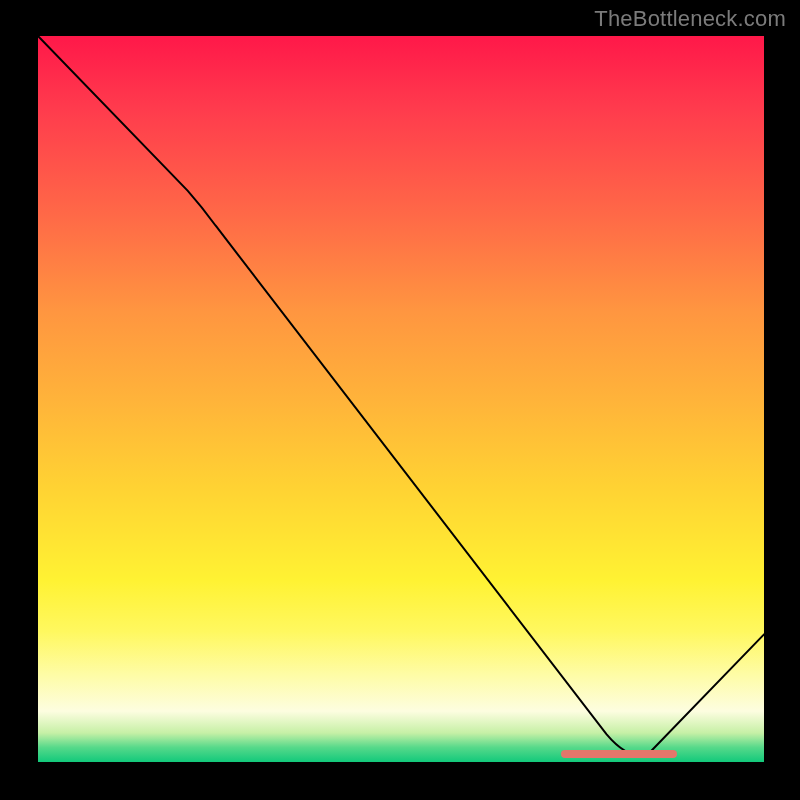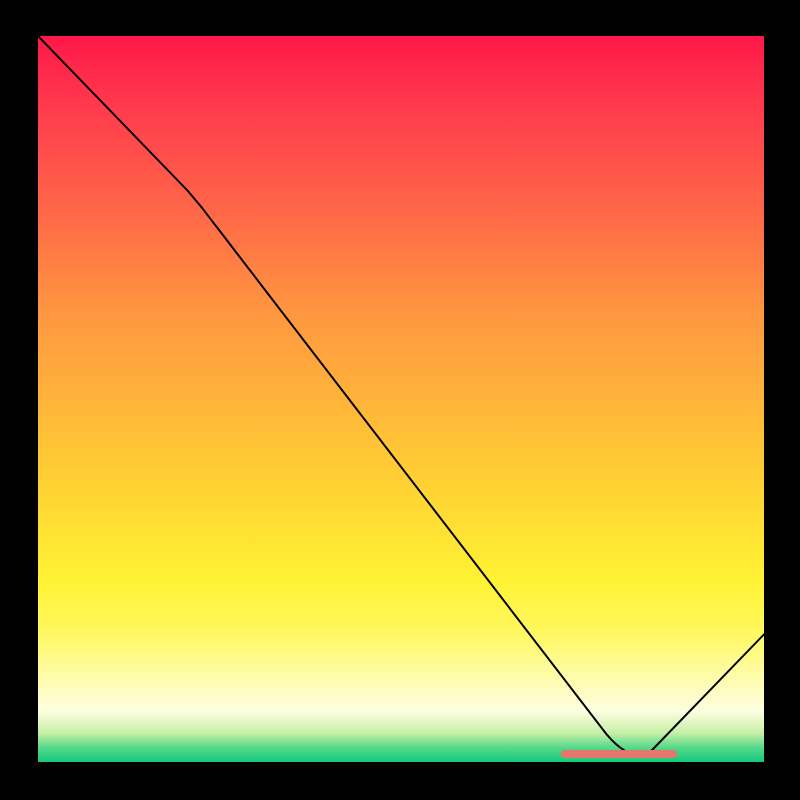--- a/index.html
+++ b/index.html
@@ -85,20 +85,21 @@
     height: 8px;
     border-radius: 4px;
     background: #e4766b;
     bottom: 4px;
   }
 </style>
 </head>
 <body>
 
 <div class="page">
+  <div class="watermark">TheBottleneck.com</div>
 
   <div class="axes">
     <div class="plot">
       <div class="gradient"></div>
 
       <svg class="curve" viewBox="0 0 728 728" preserveAspectRatio="none">
         <path d="M 0 0
                  L 150 155
                  Q 165 172 178 190
                  L 570 700

